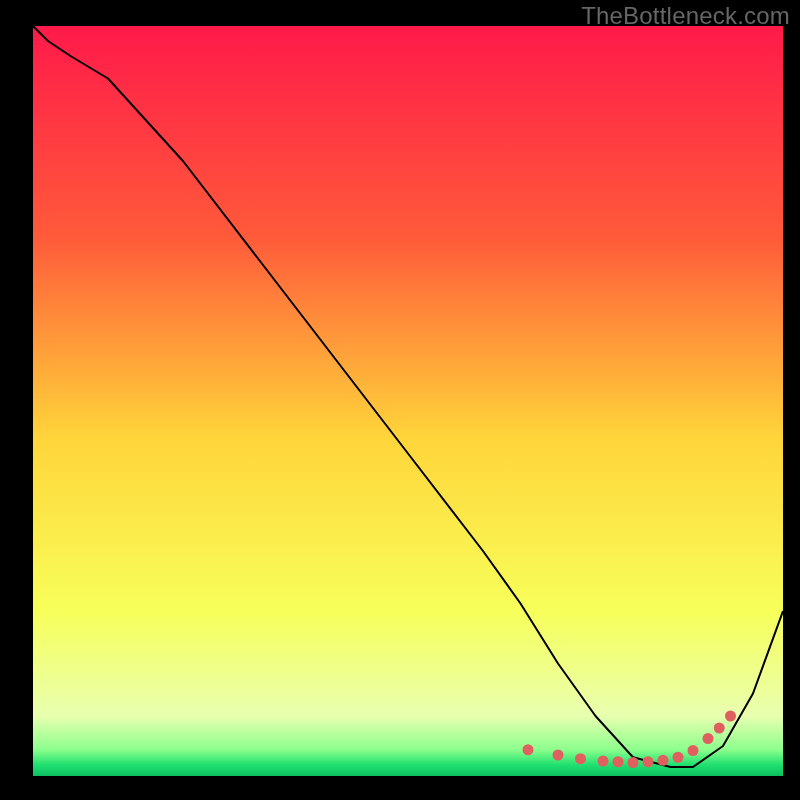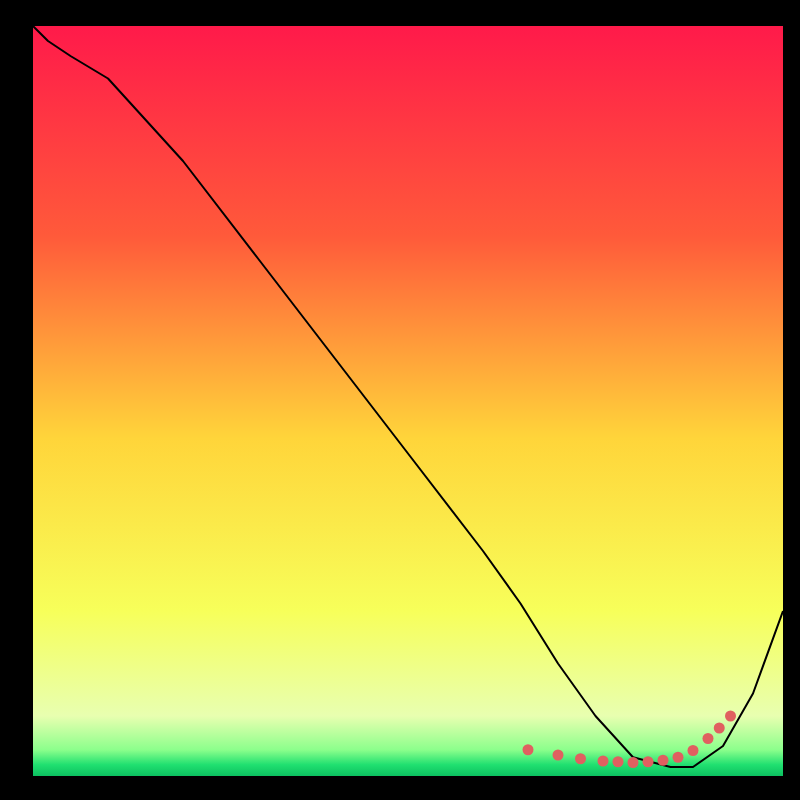--- a/index.html
+++ b/index.html
@@ -37,20 +37,21 @@
   .plot-area svg {
     display: block;
     width: 100%;
     height: 100%;
   }
 </style>
 </head>
 <body>
 
 <div class="frame">
+  <div class="watermark">TheBottleneck.com</div>
   <div class="plot-area">
     <svg id="plot-svg" viewBox="0 0 750 750" preserveAspectRatio="none">
         <defs>
           <linearGradient id="bg-grad" x1="0" y1="0" x2="0" y2="1">
             <stop offset="0%" stop-color="#ff1a4a"></stop>
             <stop offset="28.000000000000004%" stop-color="#ff5a3a"></stop>
             <stop offset="55.00000000000001%" stop-color="#ffd53a"></stop>
             <stop offset="78%" stop-color="#f7ff5a"></stop>
             <stop offset="92%" stop-color="#e8ffb0"></stop>
             <stop offset="96.5%" stop-color="#8cff8c"></stop>

